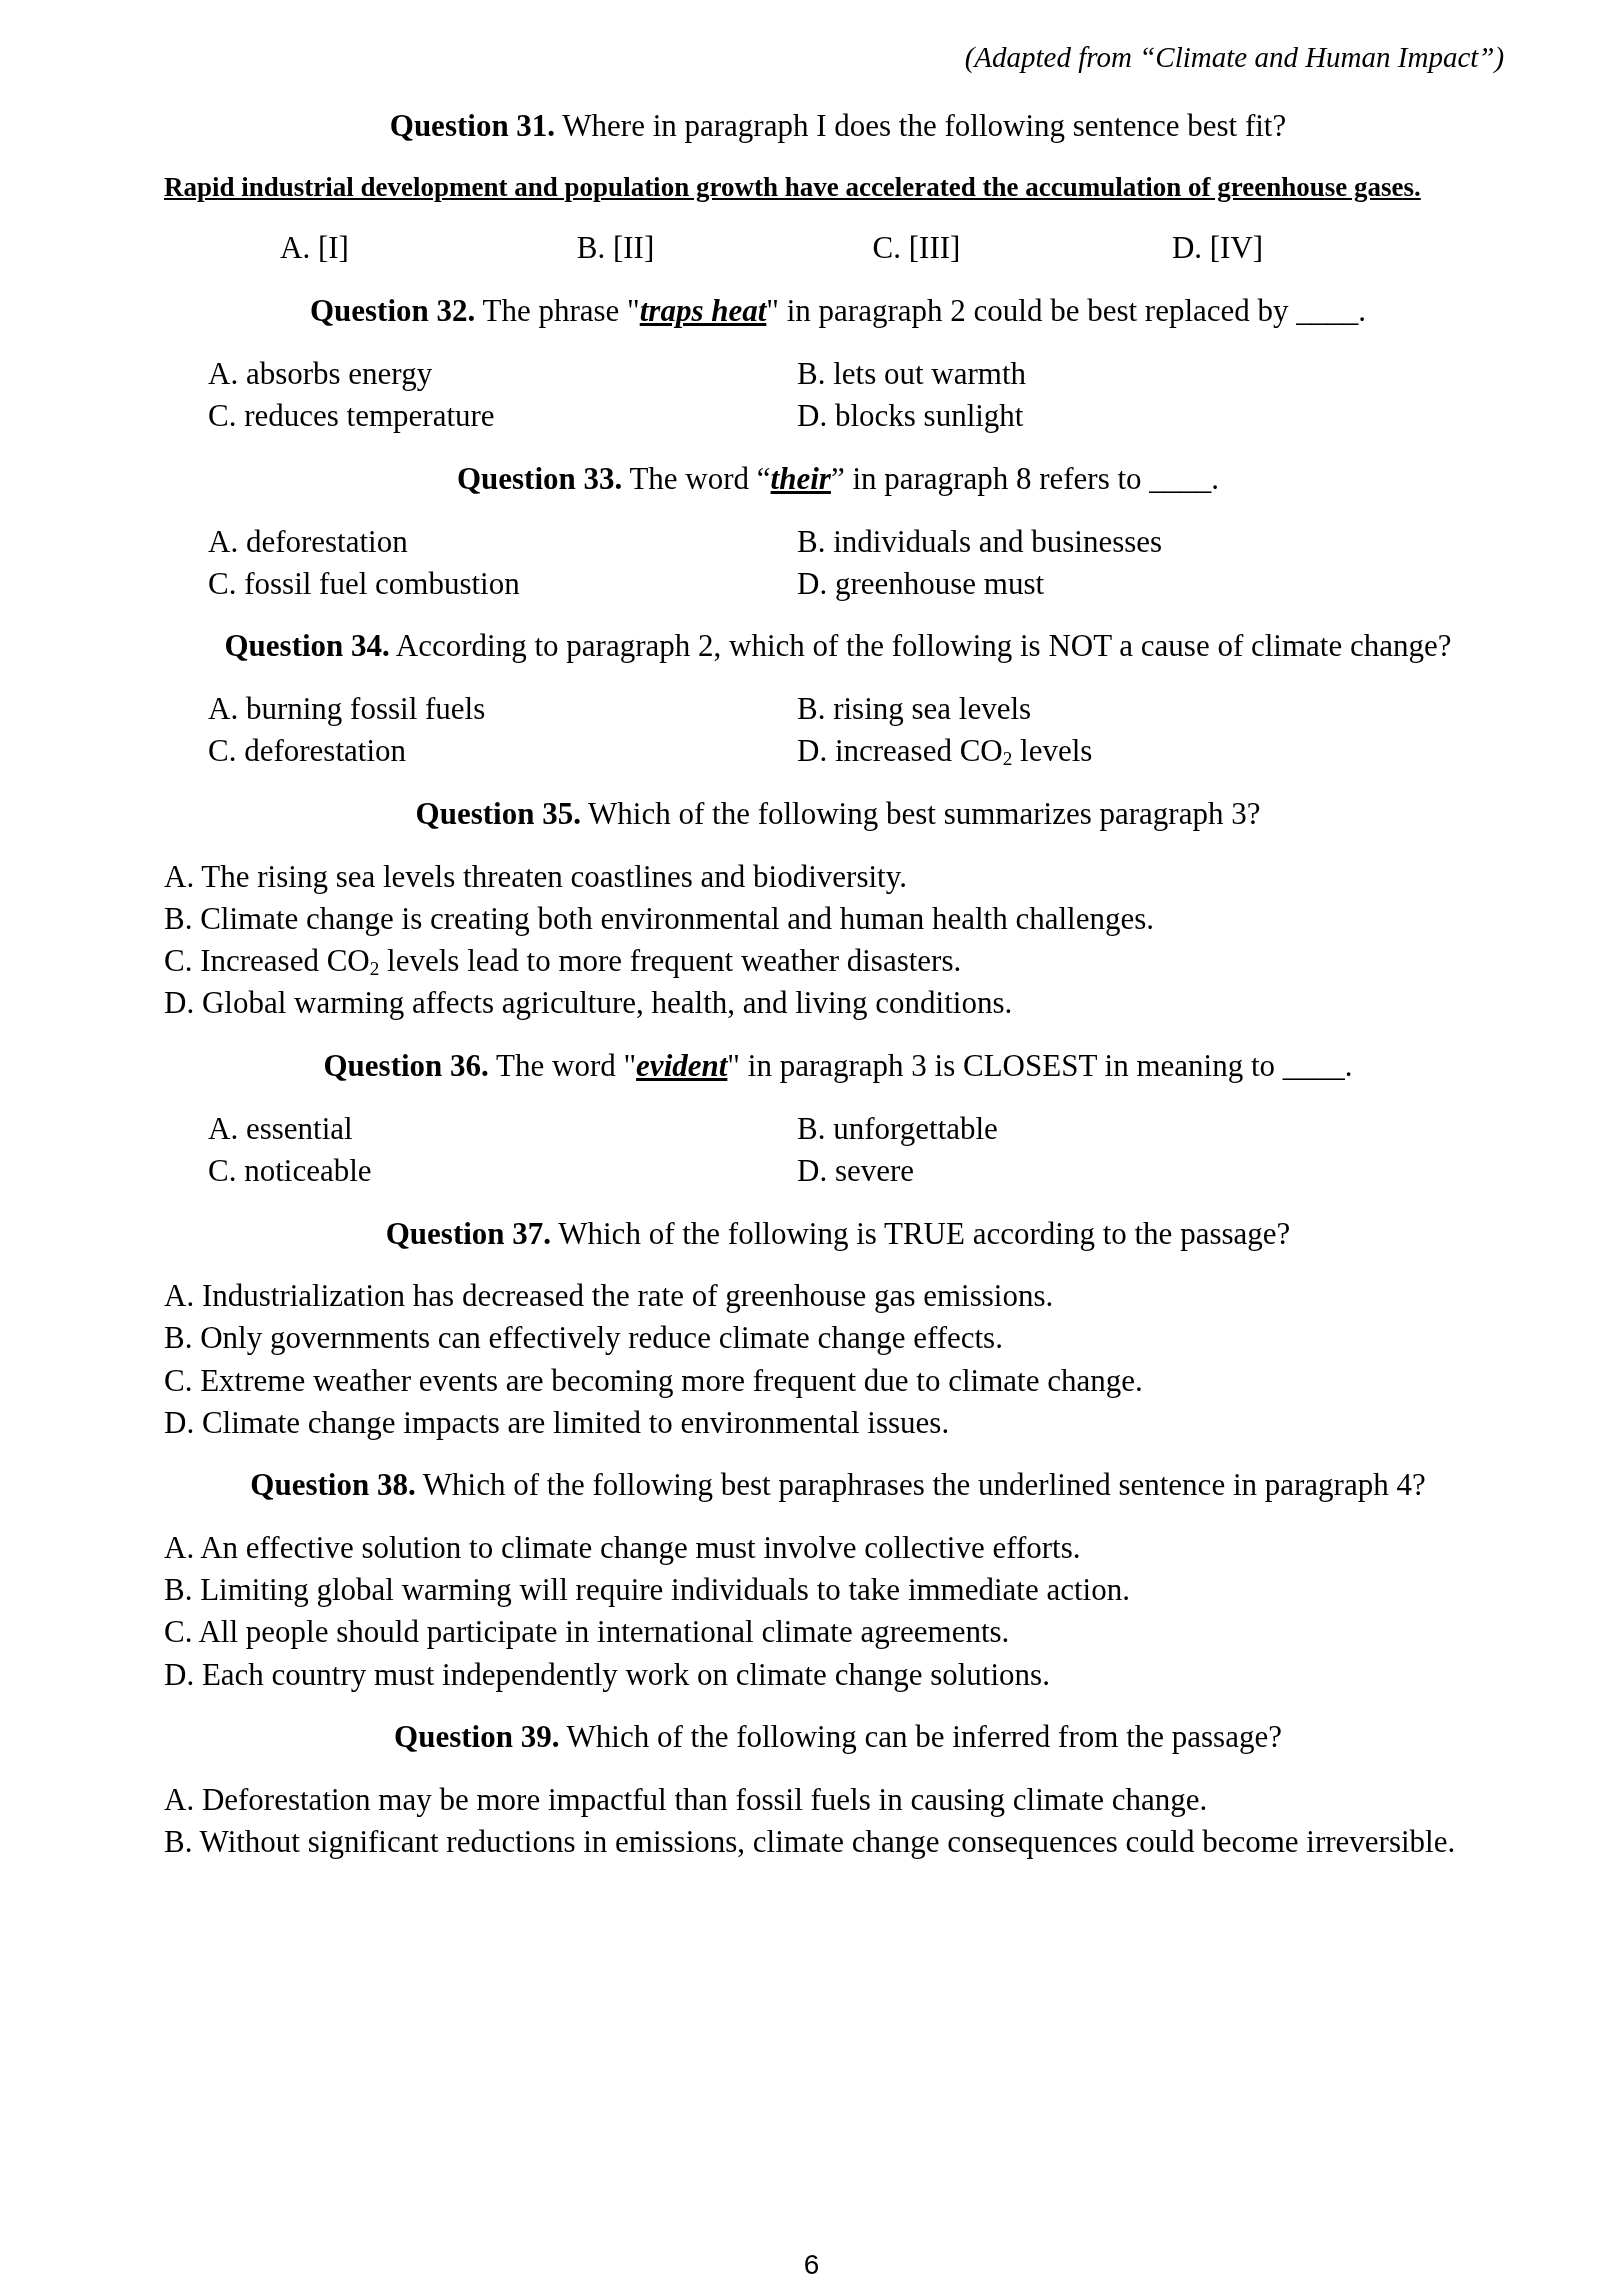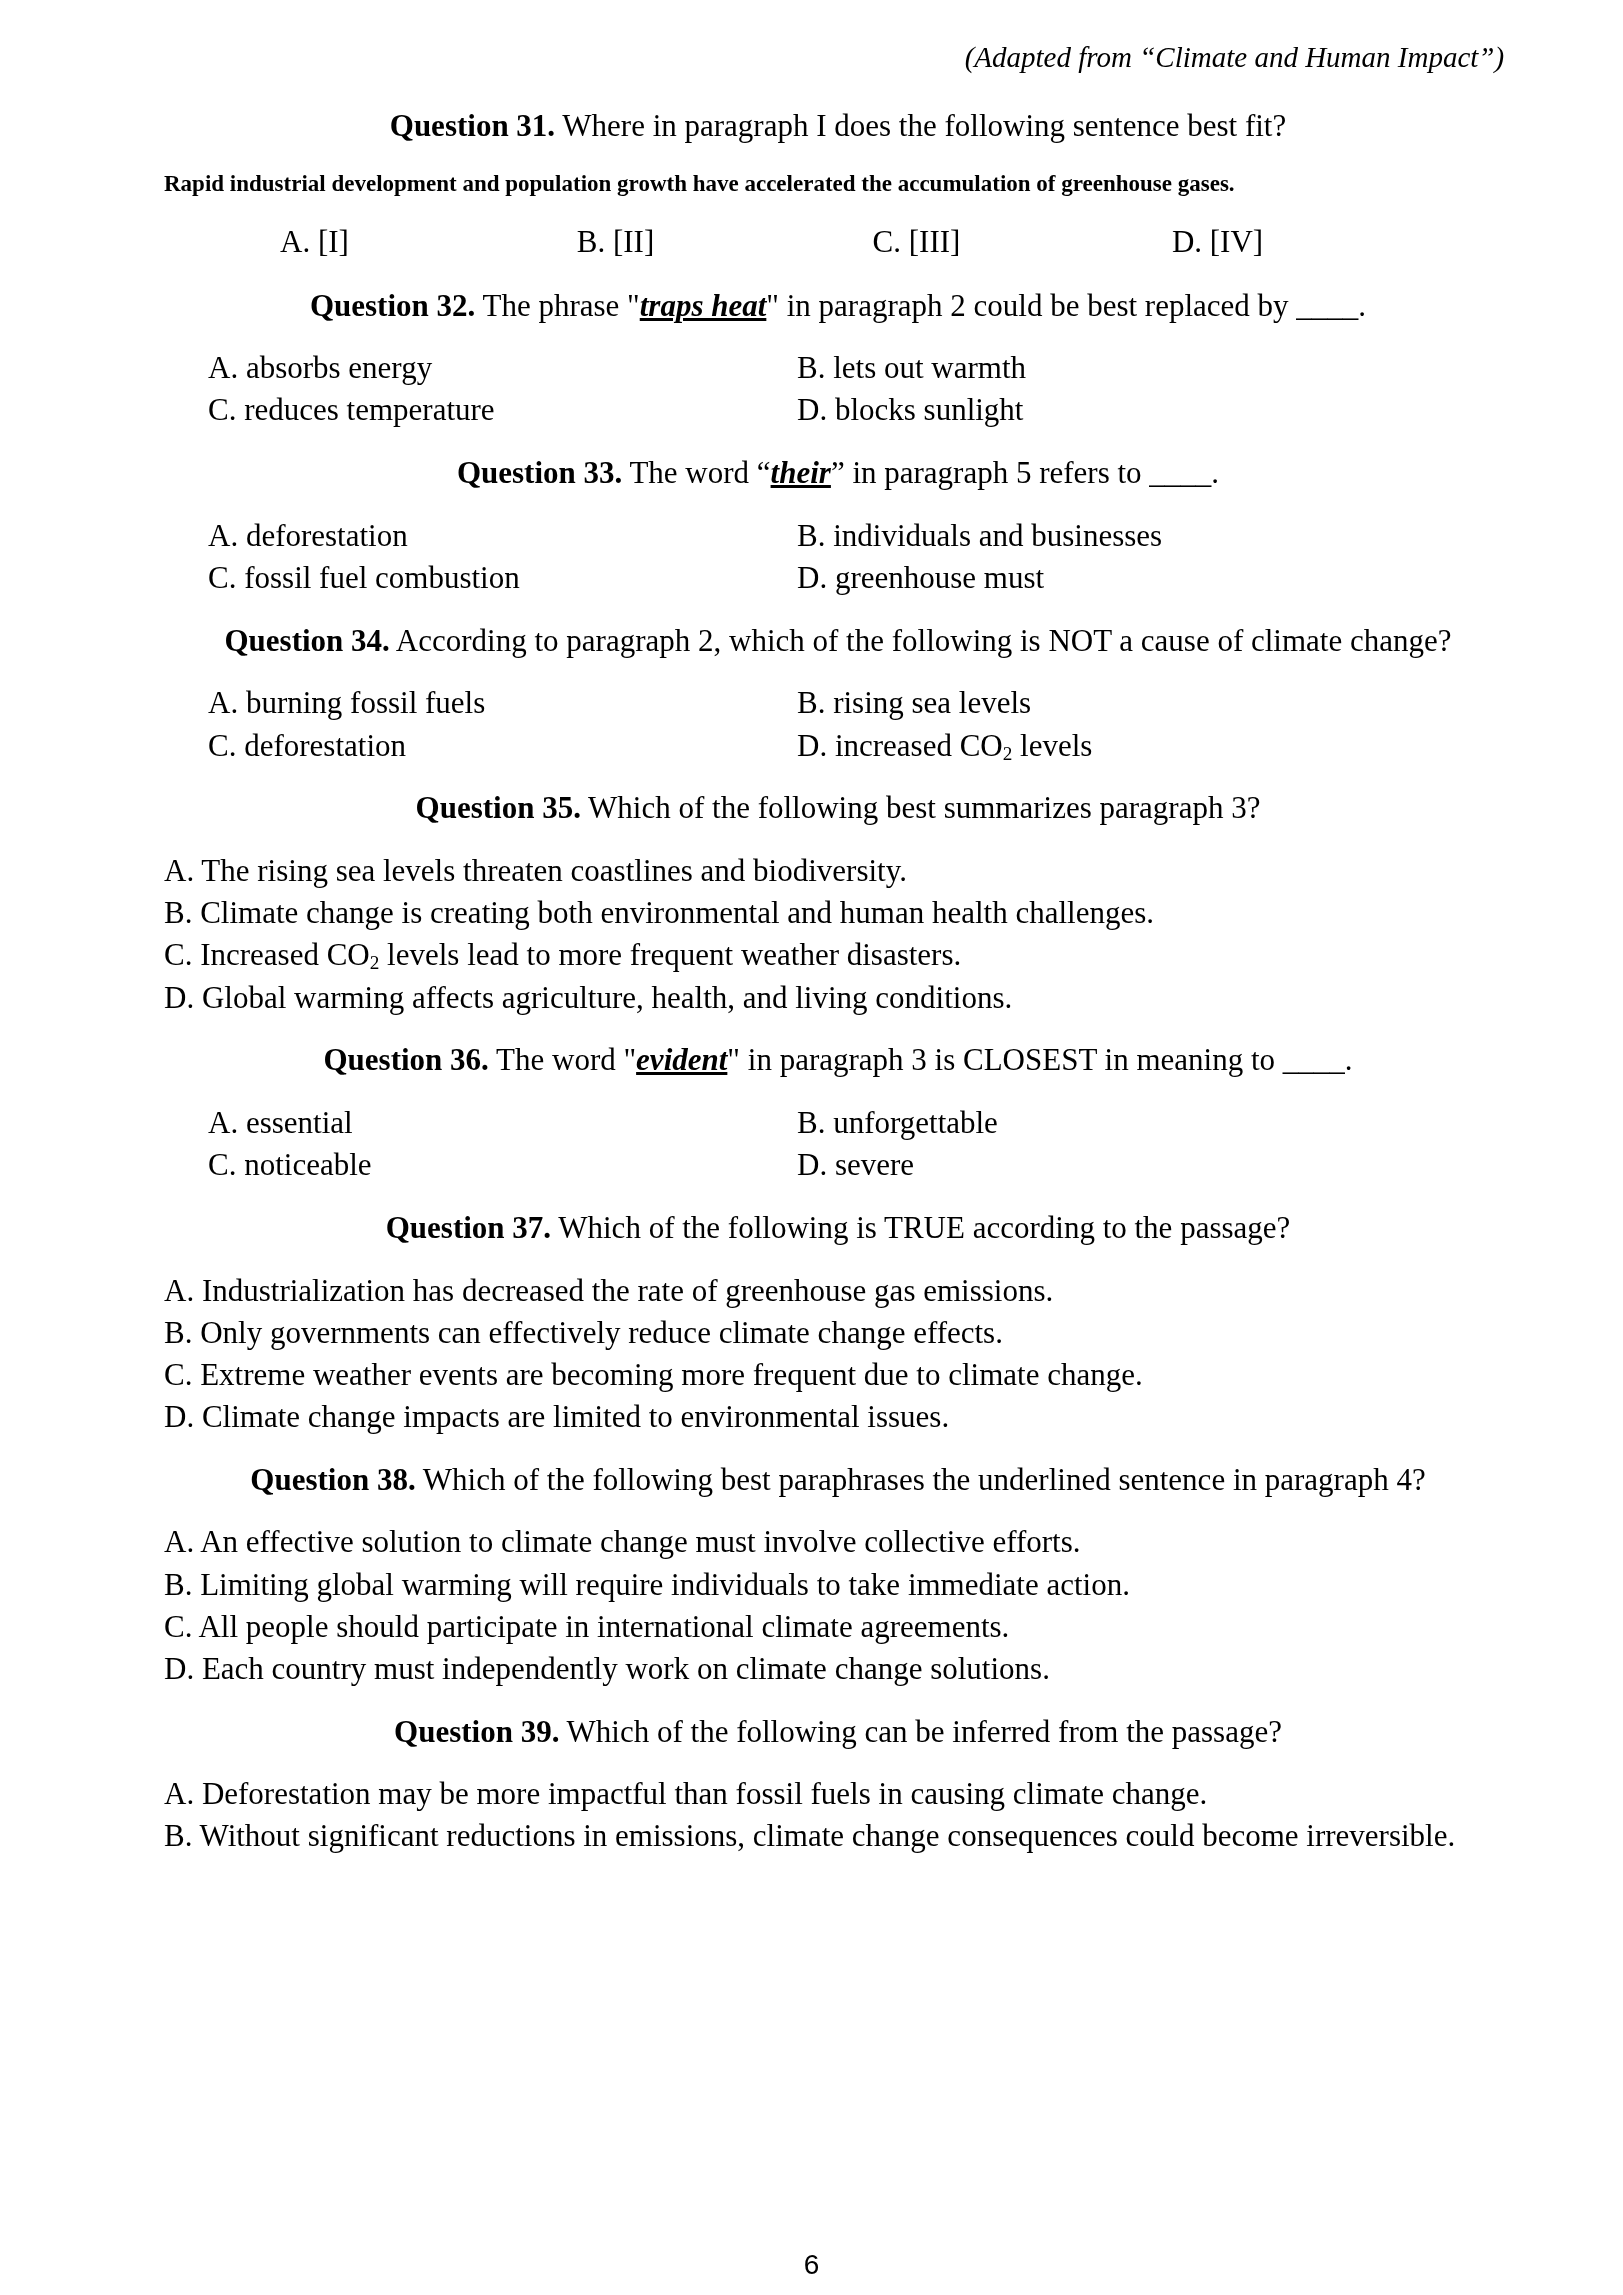--- a/index.html
+++ b/index.html
@@ -35,24 +35,25 @@
   .q-stem {
     font-size: 31px;
     line-height: 1.42;
     margin: 0 0 19.6px 0;
     text-align: center;
   }
   .q-stem .q-label {
     font-weight: bold;
   }
   .bold-sentence {
-    font-size: 23px;
+    font-size: 27px;
     line-height: 1.42;
     font-weight: bold;
     margin: 0 0 19.6px 0;
+    text-decoration: underline;
   }
   .kw {
     font-weight: bold;
     font-style: italic;
     text-decoration: underline;
   }
   .opts-row4 {
     display: flex;
     font-size: 31px;
     line-height: 1.42;
@@ -127,21 +128,21 @@
         <span class="c2">B. lets out warmth</span>
       </div>
       <div class="orow">
         <span class="c1">C. reduces temperature</span>
         <span class="c2">D. blocks sunlight</span>
       </div>
     </div>
   </div>
 
   <div class="q-block">
-    <p class="q-stem"><span class="q-label">Question 33.</span><span> The word “</span><span class="kw">their</span><span>” in paragraph 5 refers to ____.</span></p>
+    <p class="q-stem"><span class="q-label">Question 33.</span><span> The word “</span><span class="kw">their</span><span>” in paragraph 8 refers to ____.</span></p>
     <div class="opts-2col">
       <div class="orow">
         <span class="c1">A. deforestation</span>
         <span class="c2">B. individuals and businesses</span>
       </div>
       <div class="orow">
         <span class="c1">C. fossil fuel combustion</span>
         <span class="c2">D. greenhouse must</span>
       </div>
     </div>

